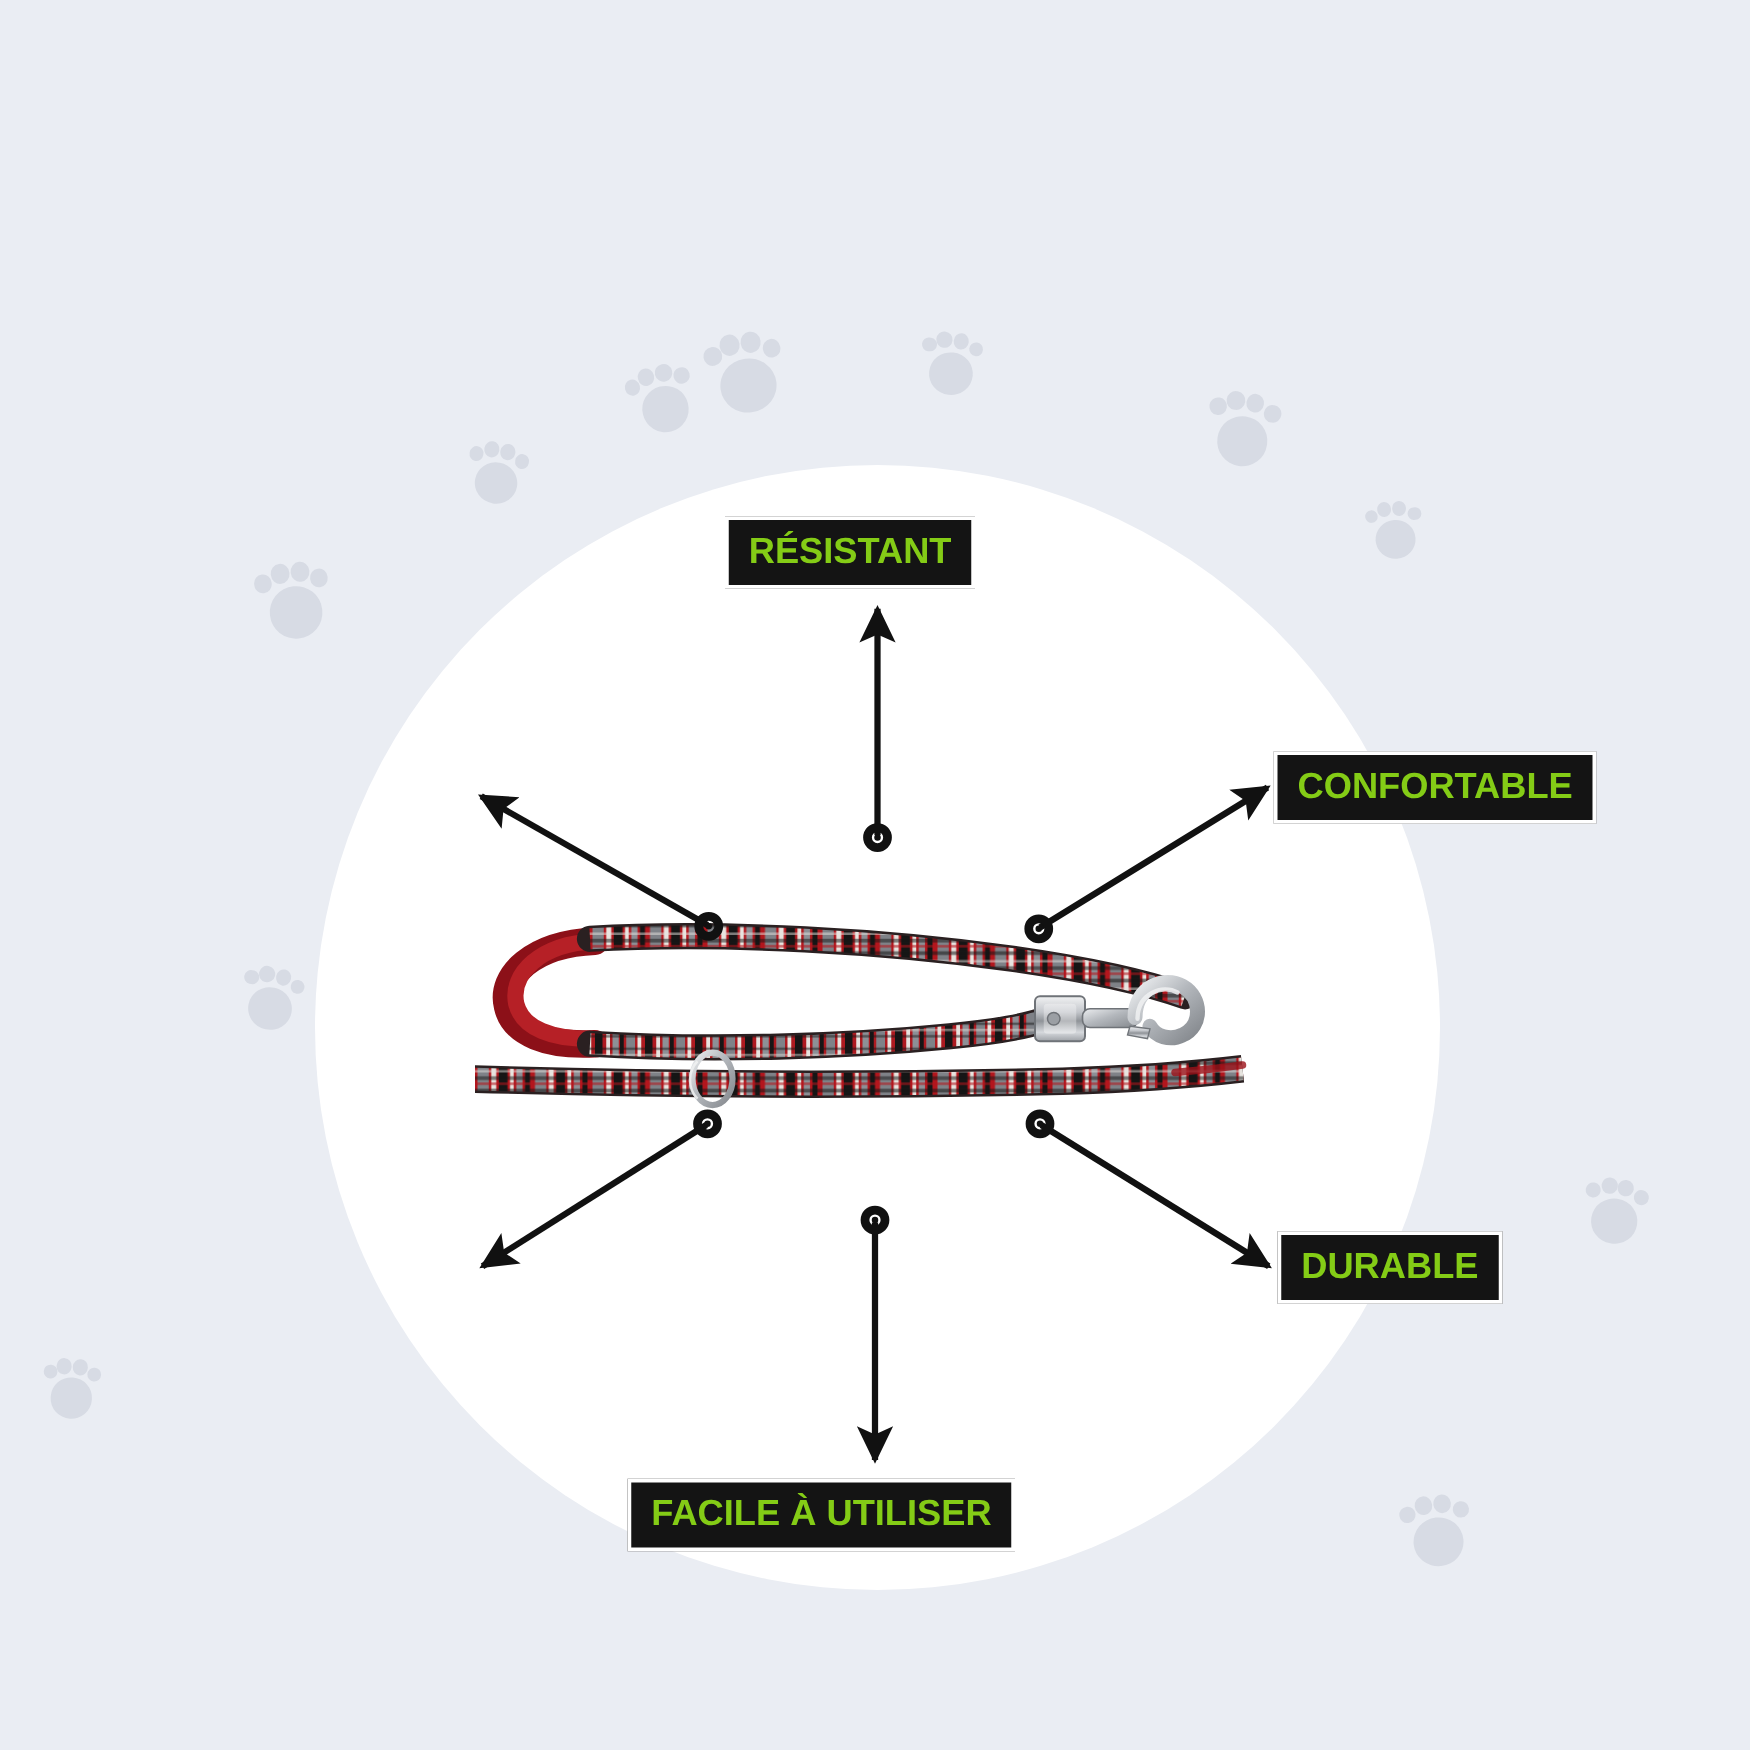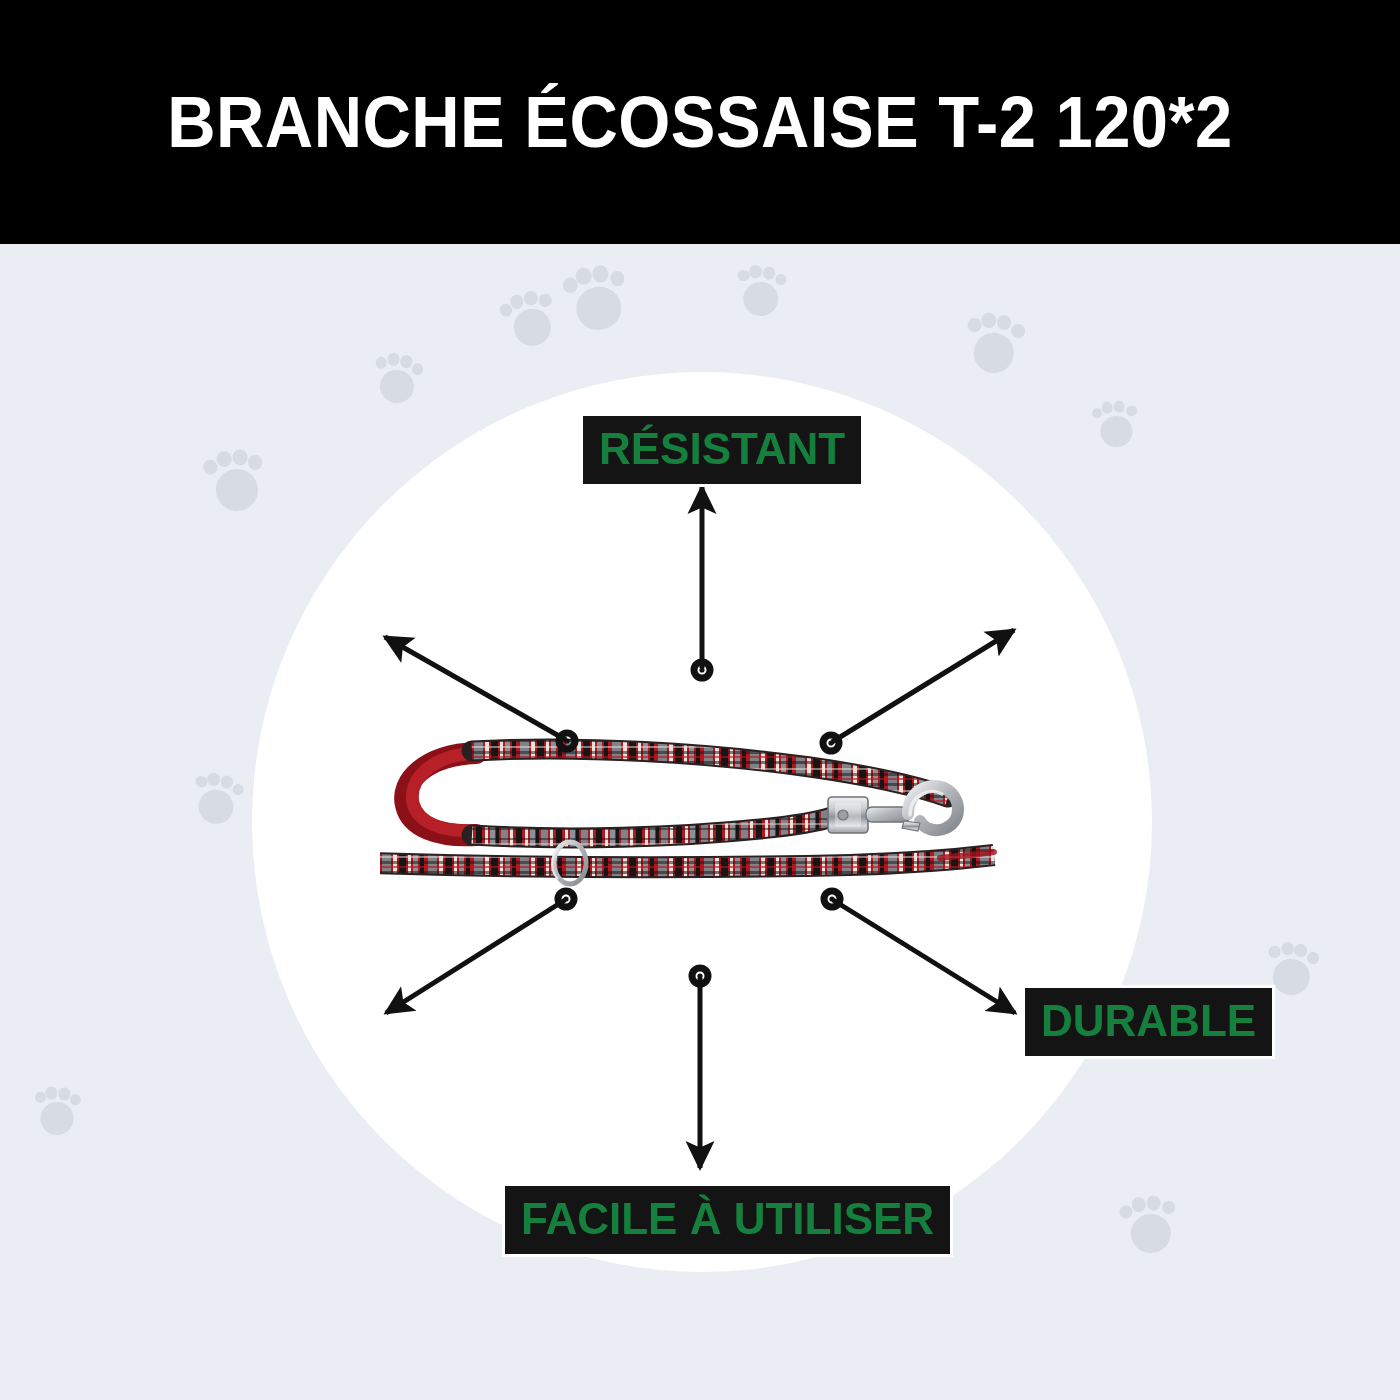--- a/index.html
+++ b/index.html
@@ -93,24 +93,24 @@
     width: 1400px; height: 1400px;
     z-index: 20;
     pointer-events: none;
   }
 
   
   .feature-label {
     position: absolute;
     background: #141414;
     border: 3px solid #ffffff;
-    color: #15803d;
+    color: #84cc16;
     font-family: "Liberation Sans", sans-serif;
     font-weight: bold;
-    font-size: 44px;
+    font-size: 29px;
     line-height: 1.04;
     padding: 10px 16px 12px 16px;
     white-space: pre;
     z-index: 30;
     box-sizing: border-box;
   }
   .fl-resistant { left: 580px;  top: 413px;  }
   .fl-design    { left: 128px;  top: 583px;  text-align: right; }
   .fl-confort   { left: 1019px; top: 601px;  }
   .fl-style     { left: 232px;  top: 985px;  }
@@ -309,21 +309,19 @@
     <g fill="#111111">
       <circle cx="702" cy="670" r="2.6"></circle>
       <circle cx="567" cy="741" r="2.6"></circle>
       <circle cx="831" cy="743" r="2.6"></circle>
       <circle cx="566" cy="899" r="2.6"></circle>
       <circle cx="832" cy="899" r="2.6"></circle>
       <circle cx="700" cy="976" r="2.6"></circle>
     </g>
   </svg>
 
-  <div id="header-band">
-    <div id="page-title">BRANCHE ÉCOSSAISE T-2 120*2</div>
-  </div>
 
   <div class="feature-label fl-resistant">RÉSISTANT</div>
+  <div class="feature-label fl-confort">CONFORTABLE</div>
   <div class="feature-label fl-facile">FACILE À UTILISER</div>
   <div class="feature-label fl-durable">DURABLE</div>
 
 </div>
 
 </body></html>

